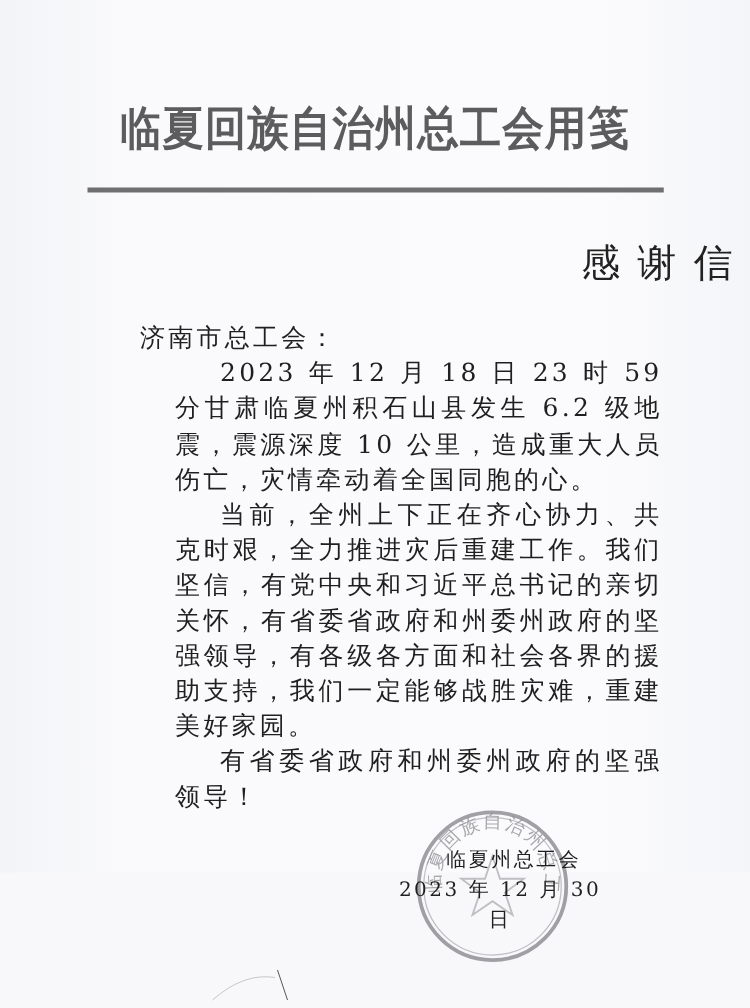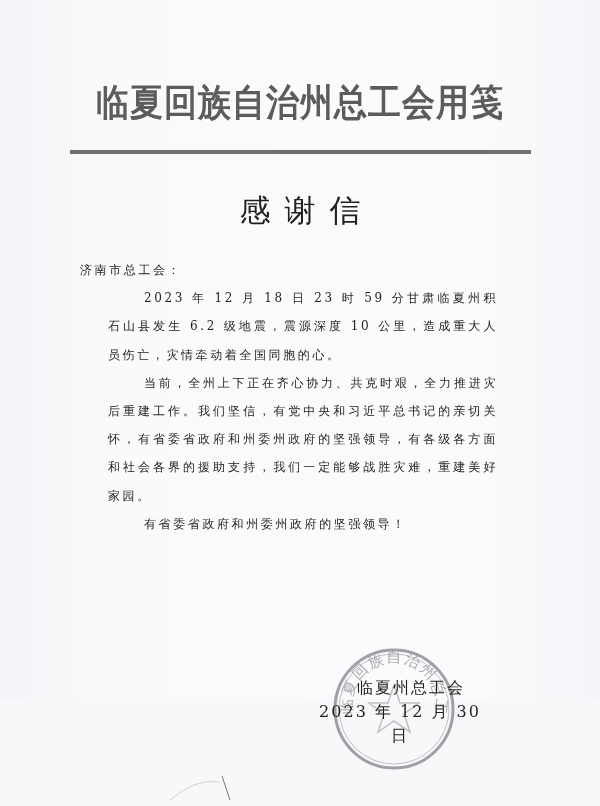--- a/index.html
+++ b/index.html
@@ -41,33 +41,33 @@
       top: 150px;
       width: 461px;
       height: 4px;
       background: #6f6f72;
     }
     .doc-title {
       position: absolute;
       left: 0;
       top: 190px;
       width: 600px;
-      text-align: center;
+      text-align: right;
       font-family: "DejaVu Sans", sans-serif;
       font-size: 31px;
       letter-spacing: 14px;
       text-indent: 14px;
       color: #222;
     }
     .body-text {
       position: absolute;
-      left: 80px;
+      left: 112px;
       top: 256px;
       width: 418px;
-      font-size: 12px;
+      font-size: 20px;
       line-height: 28.2px;
       letter-spacing: 2.6px;
       color: #1f1f1f;
     }
     .body-text p {
       margin: 0;
       text-align: justify;
       text-align-last: left;
     }
     .body-text p.indent {

